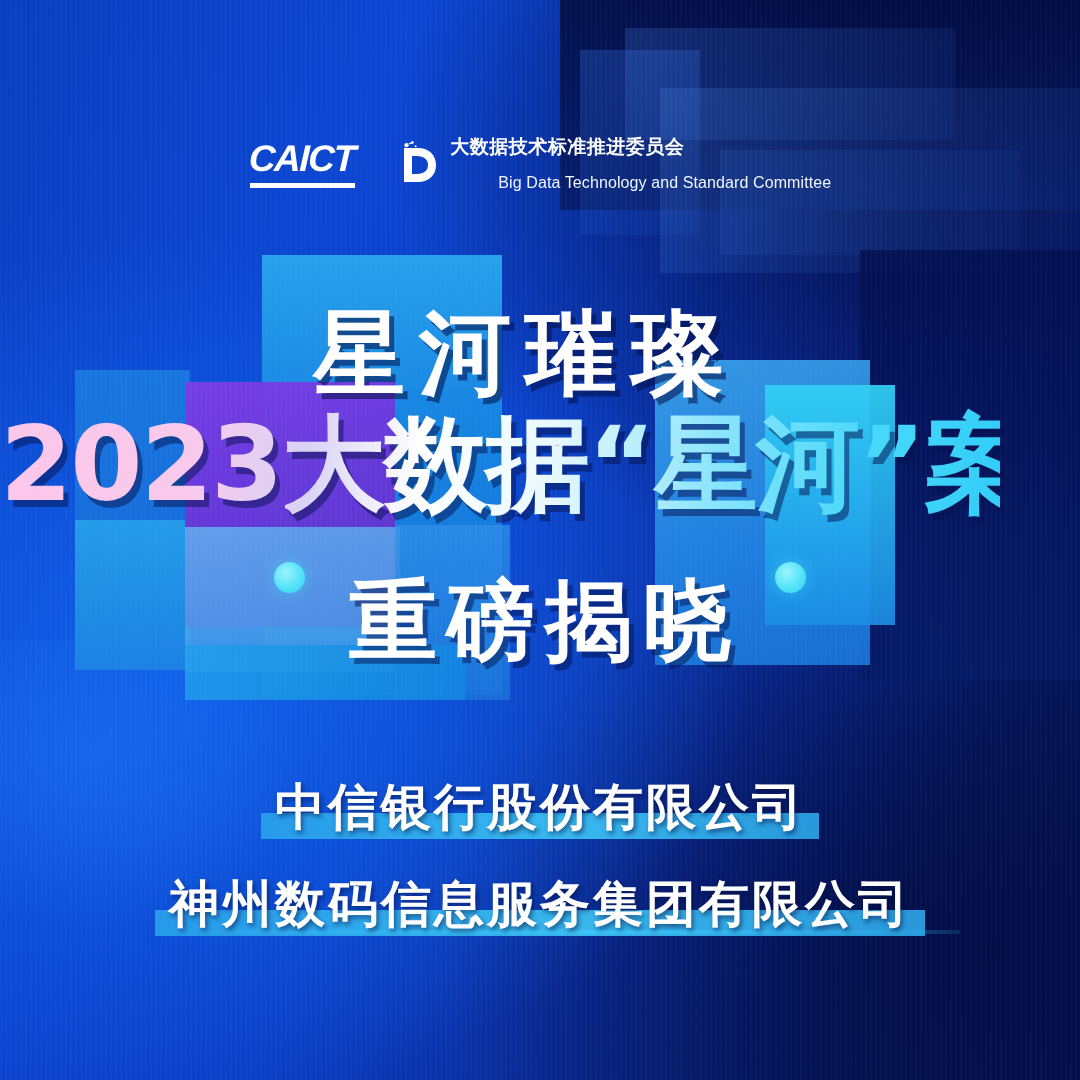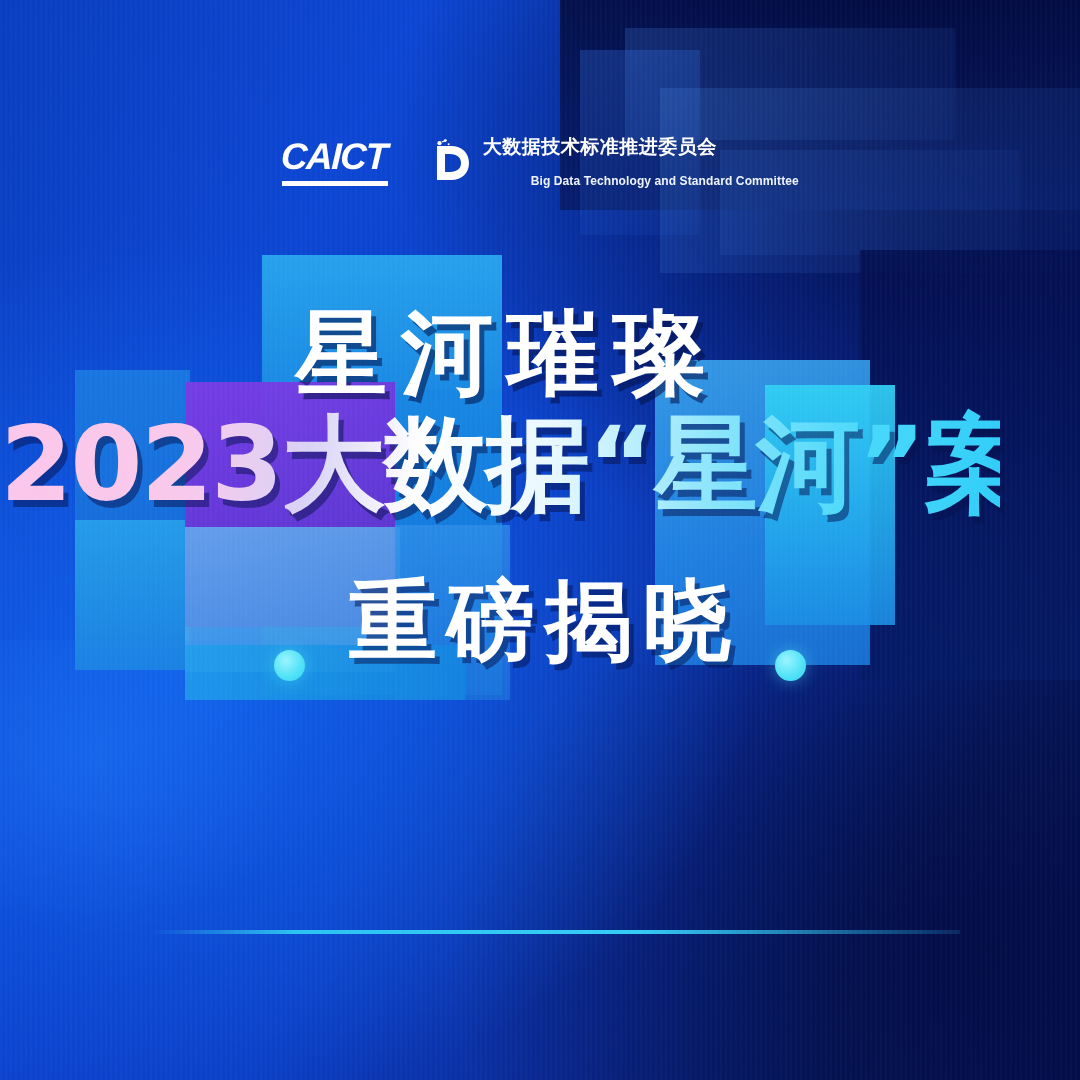--- a/index.html
+++ b/index.html
@@ -73,43 +73,43 @@
   .caict-word{font-size:37px;font-weight:bold;color:#fff;letter-spacing:-1.5px;
     font-family:"Liberation Sans",sans-serif;font-style:italic;transform:skewX(-2deg);}
   .caict-rule{position:absolute;left:1px;bottom:0;width:100%;height:5px;background:#fff;}
   .caict-cn{font-size:35px;font-weight:bold;color:#fff;letter-spacing:1px;
     font-family:"DejaVu Sans","Liberation Sans",sans-serif;}
   .logo-bdtc{display:flex;align-items:center;gap:12px;}
   .bdtc-d{position:relative;width:40px;height:46px;}
   .bdtc-text{display:flex;flex-direction:column;gap:14px;}
   .bdtc-cn{font-size:19px;font-weight:bold;color:#fff;letter-spacing:.5px;
     font-family:"DejaVu Sans","Liberation Sans",sans-serif;}
-  .bdtc-en{font-size:12px;font-weight:bold;color:#eef4ff;letter-spacing:.1px;
+  .bdtc-en{font-size:16px;font-weight:normal;color:#eef4ff;letter-spacing:.1px;
     font-family:"Liberation Sans",sans-serif;margin-left:48px;}
 
   
   .title-wrap{position:absolute;left:0;top:0;width:1080px;}
 
-  .t1{position:absolute;left:0;top:292px;width:1000px;text-align:center;
+  .t1{position:absolute;left:18px;top:292px;width:1000px;text-align:center;
     font-family:"DejaVu Sans","Liberation Sans",sans-serif;
     font-size:92px;font-weight:bold;color:#ffffff;letter-spacing:14px;
     text-indent:14px;
     text-shadow:5px 6px 0 rgba(3,16,72,.55);}
 
   .t2{position:absolute;left:0;top:396px;width:1000px;text-align:center;
     font-family:"DejaVu Sans","Liberation Sans",sans-serif;
     font-size:104px;font-weight:bold;letter-spacing:-2px;white-space:nowrap;
     background:linear-gradient(96deg,#fbc7ea 0%,#f9c9ec 19%,#d9d3f6 31%,#ffffff 42%,
                                #e9f8ff 55%,#86e4fb 72%,#49d8fa 86%,#31cdf8 100%);
     -webkit-background-clip:text;background-clip:text;color:transparent;
     -webkit-text-fill-color:transparent;
     filter:drop-shadow(5px 7px 0 rgba(5,18,78,.50));}
 
   .t3row{position:absolute;left:0;top:562px;width:1080px;
-    display:flex;align-items:flex-end;justify-content:center;gap:34px;}
+    display:flex;align-items:flex-start;justify-content:center;gap:34px;}
   .dot{width:31px;height:31px;border-radius:50%;
     background:radial-gradient(circle at 38% 34%,#9af4ff,#4fe2f6 60%,#35d3f0 100%);
     box-shadow:0 0 16px rgba(80,230,250,.45);flex:0 0 auto;}
   .t3{font-family:"DejaVu Sans","Liberation Sans",sans-serif;
     font-size:88px;font-weight:bold;color:#ffffff;letter-spacing:10px;text-indent:10px;
     text-shadow:5px 6px 0 rgba(4,18,80,.50);}
 
   
   .winners{position:absolute;left:0;top:772px;width:1080px;
     display:flex;flex-direction:column;align-items:center;gap:26px;}
@@ -184,14 +184,24 @@
   <div class="title-wrap">
     <div class="t1">星河璀璨</div>
     <div class="t2">2023大数据“星河”案例</div>
     <div class="t3row">
       <span class="dot"></span>
       <span class="t3">重磅揭晓</span>
       <span class="dot"></span>
     </div>
   </div>
 
+  <div class="winners">
+    <div class="win">
+      <span class="hl"></span>
+      <span class="tx">中信银行股份有限公司</span>
+    </div>
+    <div class="win">
+      <span class="hl"></span>
+      <span class="tx">神州数码信息服务集团有限公司</span>
+    </div>
+  </div>
 
 </div>
 
 </body></html>

